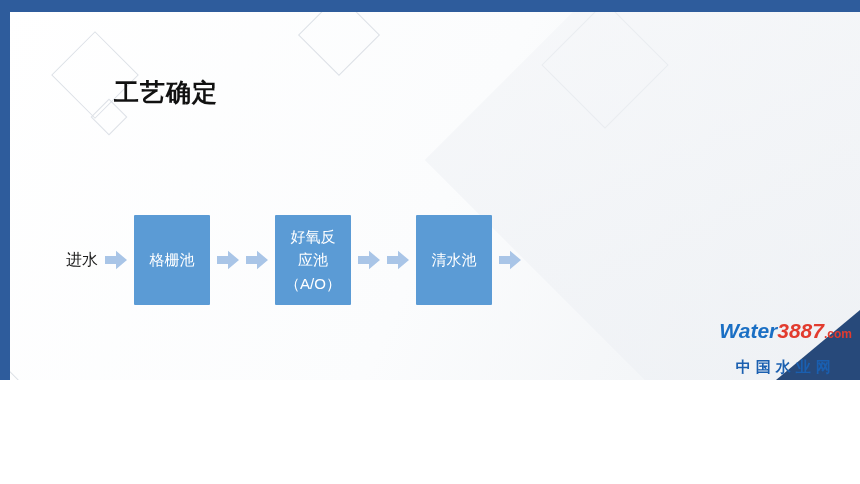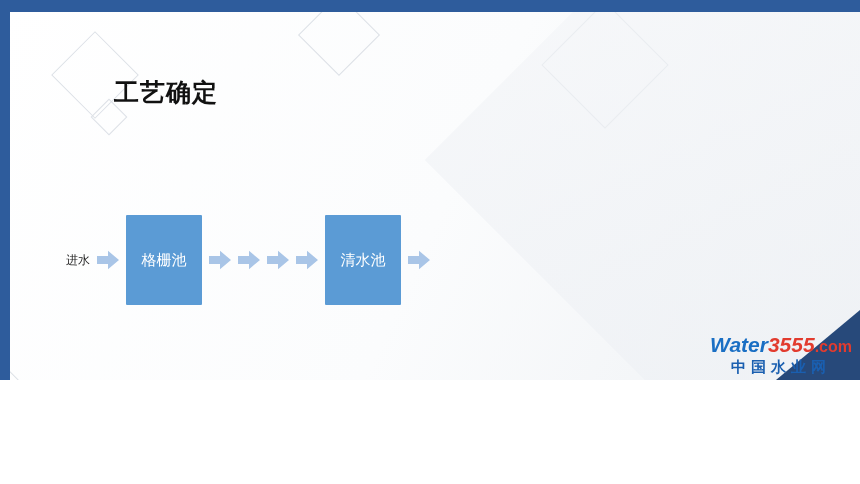--- a/index.html
+++ b/index.html
@@ -32,21 +32,21 @@
   
   .title {
     position:absolute; left:114px; top:76px; z-index:3;
     font-size:25px; font-weight:bold; color:#111; letter-spacing:1px;
   }
   
   .flow {
     position:absolute; left:66px; top:214px; height:92px; z-index:3;
     display:flex; align-items:center; gap:7px;
   }
-  .inflow { font-size:12px; color:#1c1c1c; white-space:nowrap; flex:0 0 auto; }
+  .inflow { font-size:16px; color:#1c1c1c; white-space:nowrap; flex:0 0 auto; }
   .arrow {
     width:22px; height:20px; flex:0 0 auto;
     background:var(--arrow,#a9c5e7);
     clip-path:polygon(0 30%,50% 30%,50% 4%,100% 50%,50% 96%,50% 70%,0 70%);
   }
   .box {
     width:76px; height:90px; flex:0 0 auto;
     background:var(--step-box,#5b9bd5); color:#ffffff;
     display:flex; align-items:center; justify-content:center;
     text-align:center; font-size:15px; line-height:1.55;
@@ -56,22 +56,22 @@
   .corner-triangle {
     position:absolute; right:0; bottom:0; width:84px; height:70px; z-index:4;
     background:var(--corner-triangle,#27497a);
     clip-path:polygon(100% 0,100% 100%,0 100%);
   }
   
   .logo { position:absolute; right:8px; bottom:5px; z-index:7; text-align:center; line-height:1.1; }
   .logo-top   { font-size:21px; font-weight:bold; font-style:italic; white-space:nowrap; }
   .logo-water { color:#1a6fc4; }
   .logo-8848  { color:#e23b2e; }
-  .logo-com   { color:#e23b2e; font-size:16px; font-style:normal;margin-top:44px; }
-  .logo-sub   { color:#1a5fb0; font-weight:bold; font-size:15px; letter-spacing:5px; margin-top:2px; white-space:nowrap; }
+  .logo-com   { color:#e23b2e; font-size:12px; font-style:normal;margin-top:44px; }
+  .logo-sub   { color:#1a5fb0; font-weight:bold; font-size:15px; letter-spacing:5px; margin-top:16px; white-space:nowrap; }
 </style>
 </head>
 <body>
 
 <div class="slide">
 
   <div class="diamond filled d8"></div>
   <div class="diamond filled d10"></div>
   <div class="diamond d1"></div>
   <div class="diamond d2"></div>
@@ -91,33 +91,38 @@
     <span class="inflow">进水</span>
     <span class="arrow"></span>
 
     <div class="box">
       <span>格栅池</span>
     </div>
     <span class="arrow"></span>
 
     <span class="arrow"></span>
 
+    <div class="box">
+      <span>好氧反
+应池
+（A/O）</span>
+    </div>
     <span class="arrow"></span>
 
     <span class="arrow"></span>
 
     <div class="box">
       <span>清水池</span>
     </div>
     <span class="arrow"></span>
 
   </div>
 
   <div class="corner-triangle"></div>
 
   <div class="logo">
     <div class="logo-top">
-      <span class="logo-water">Water</span><span class="logo-8848">3555</span><span class="logo-com">.com</span>
+      <span class="logo-water">Water</span><span class="logo-8848">3887</span><span class="logo-com">.com</span>
     </div>
     <div class="logo-sub">中国水业网</div>
   </div>
 
 </div>
 
 </body></html>

